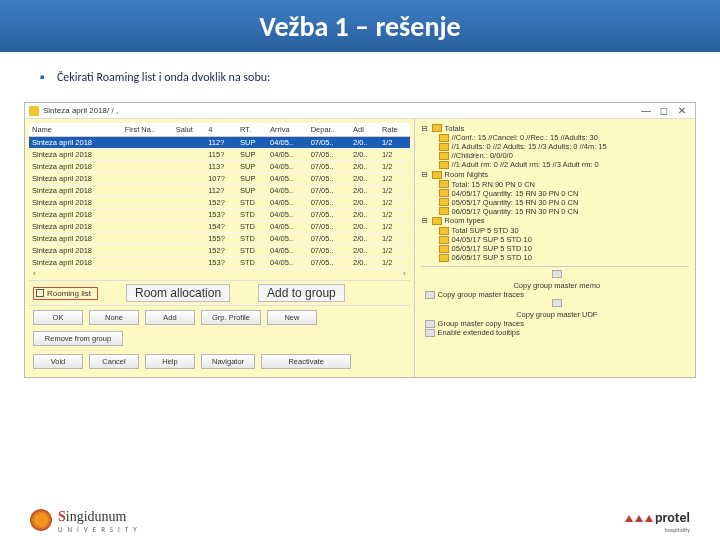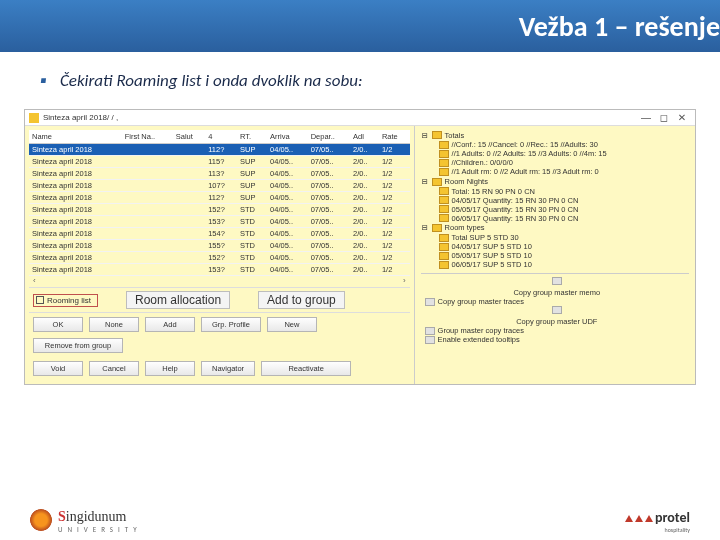--- a/index.html
+++ b/index.html
@@ -1,19 +1,19 @@
 <!DOCTYPE html>
 <html><head>
 <meta charset="utf-8">
 <style>
   * { box-sizing: border-box; margin: 0; padding: 0; }
   body { width: 720px; height: 540px; font-family: Calibri, Arial, sans-serif; background: #fff; position: relative; overflow: hidden; }
-  .titlebar { background: linear-gradient(#3b7fc4, #2a5f9e); height: 52px; display: flex; align-items: center; justify-content: flex-end; }
+  .titlebar { background: linear-gradient(#3b7fc4, #2a5f9e); height: 52px; display: flex; align-items: center; justify-content: center; }
   .titlebar h1 { color: #fff; font-size: 28px; font-weight: bold; }
-  .body-text { padding: 18px 40px 10px 40px; font-size: 17px; color: #1a2a4a; font-style: italic; }
+  .body-text { padding: 18px 40px 10px 40px; font-size: 12px; color: #1a2a4a; }
   .body-text .bullet { color: #2a5f9e; font-weight: bold; margin-right: 10px; }
   .screenshot { margin: 8px 24px 0 24px; border: 1px solid #bbb; background: #fef9c3; font-size: 8px; font-family: Tahoma, Arial, sans-serif; color: #333; }
   .win-title { display: flex; align-items: center; padding: 2px 4px; font-size: 8px; background: #fff; border-bottom: 1px solid #ddd; }
   .win-title .ticon { width: 10px; height: 10px; background: #f4c430; margin-right: 4px; }
   .win-title .spacer { flex: 1; }
   .win-title .wctrl { width: 18px; text-align: center; color: #555; font-size: 10px; }
   .split { display: flex; }
   .left { flex: 0 0 58%; padding: 4px; }
   .right { flex: 1; border-left: 1px solid #ccc; padding: 4px 6px; font-size: 7.5px; }
   table { border-collapse: collapse; width: 100%; font-size: 7.5px; }

